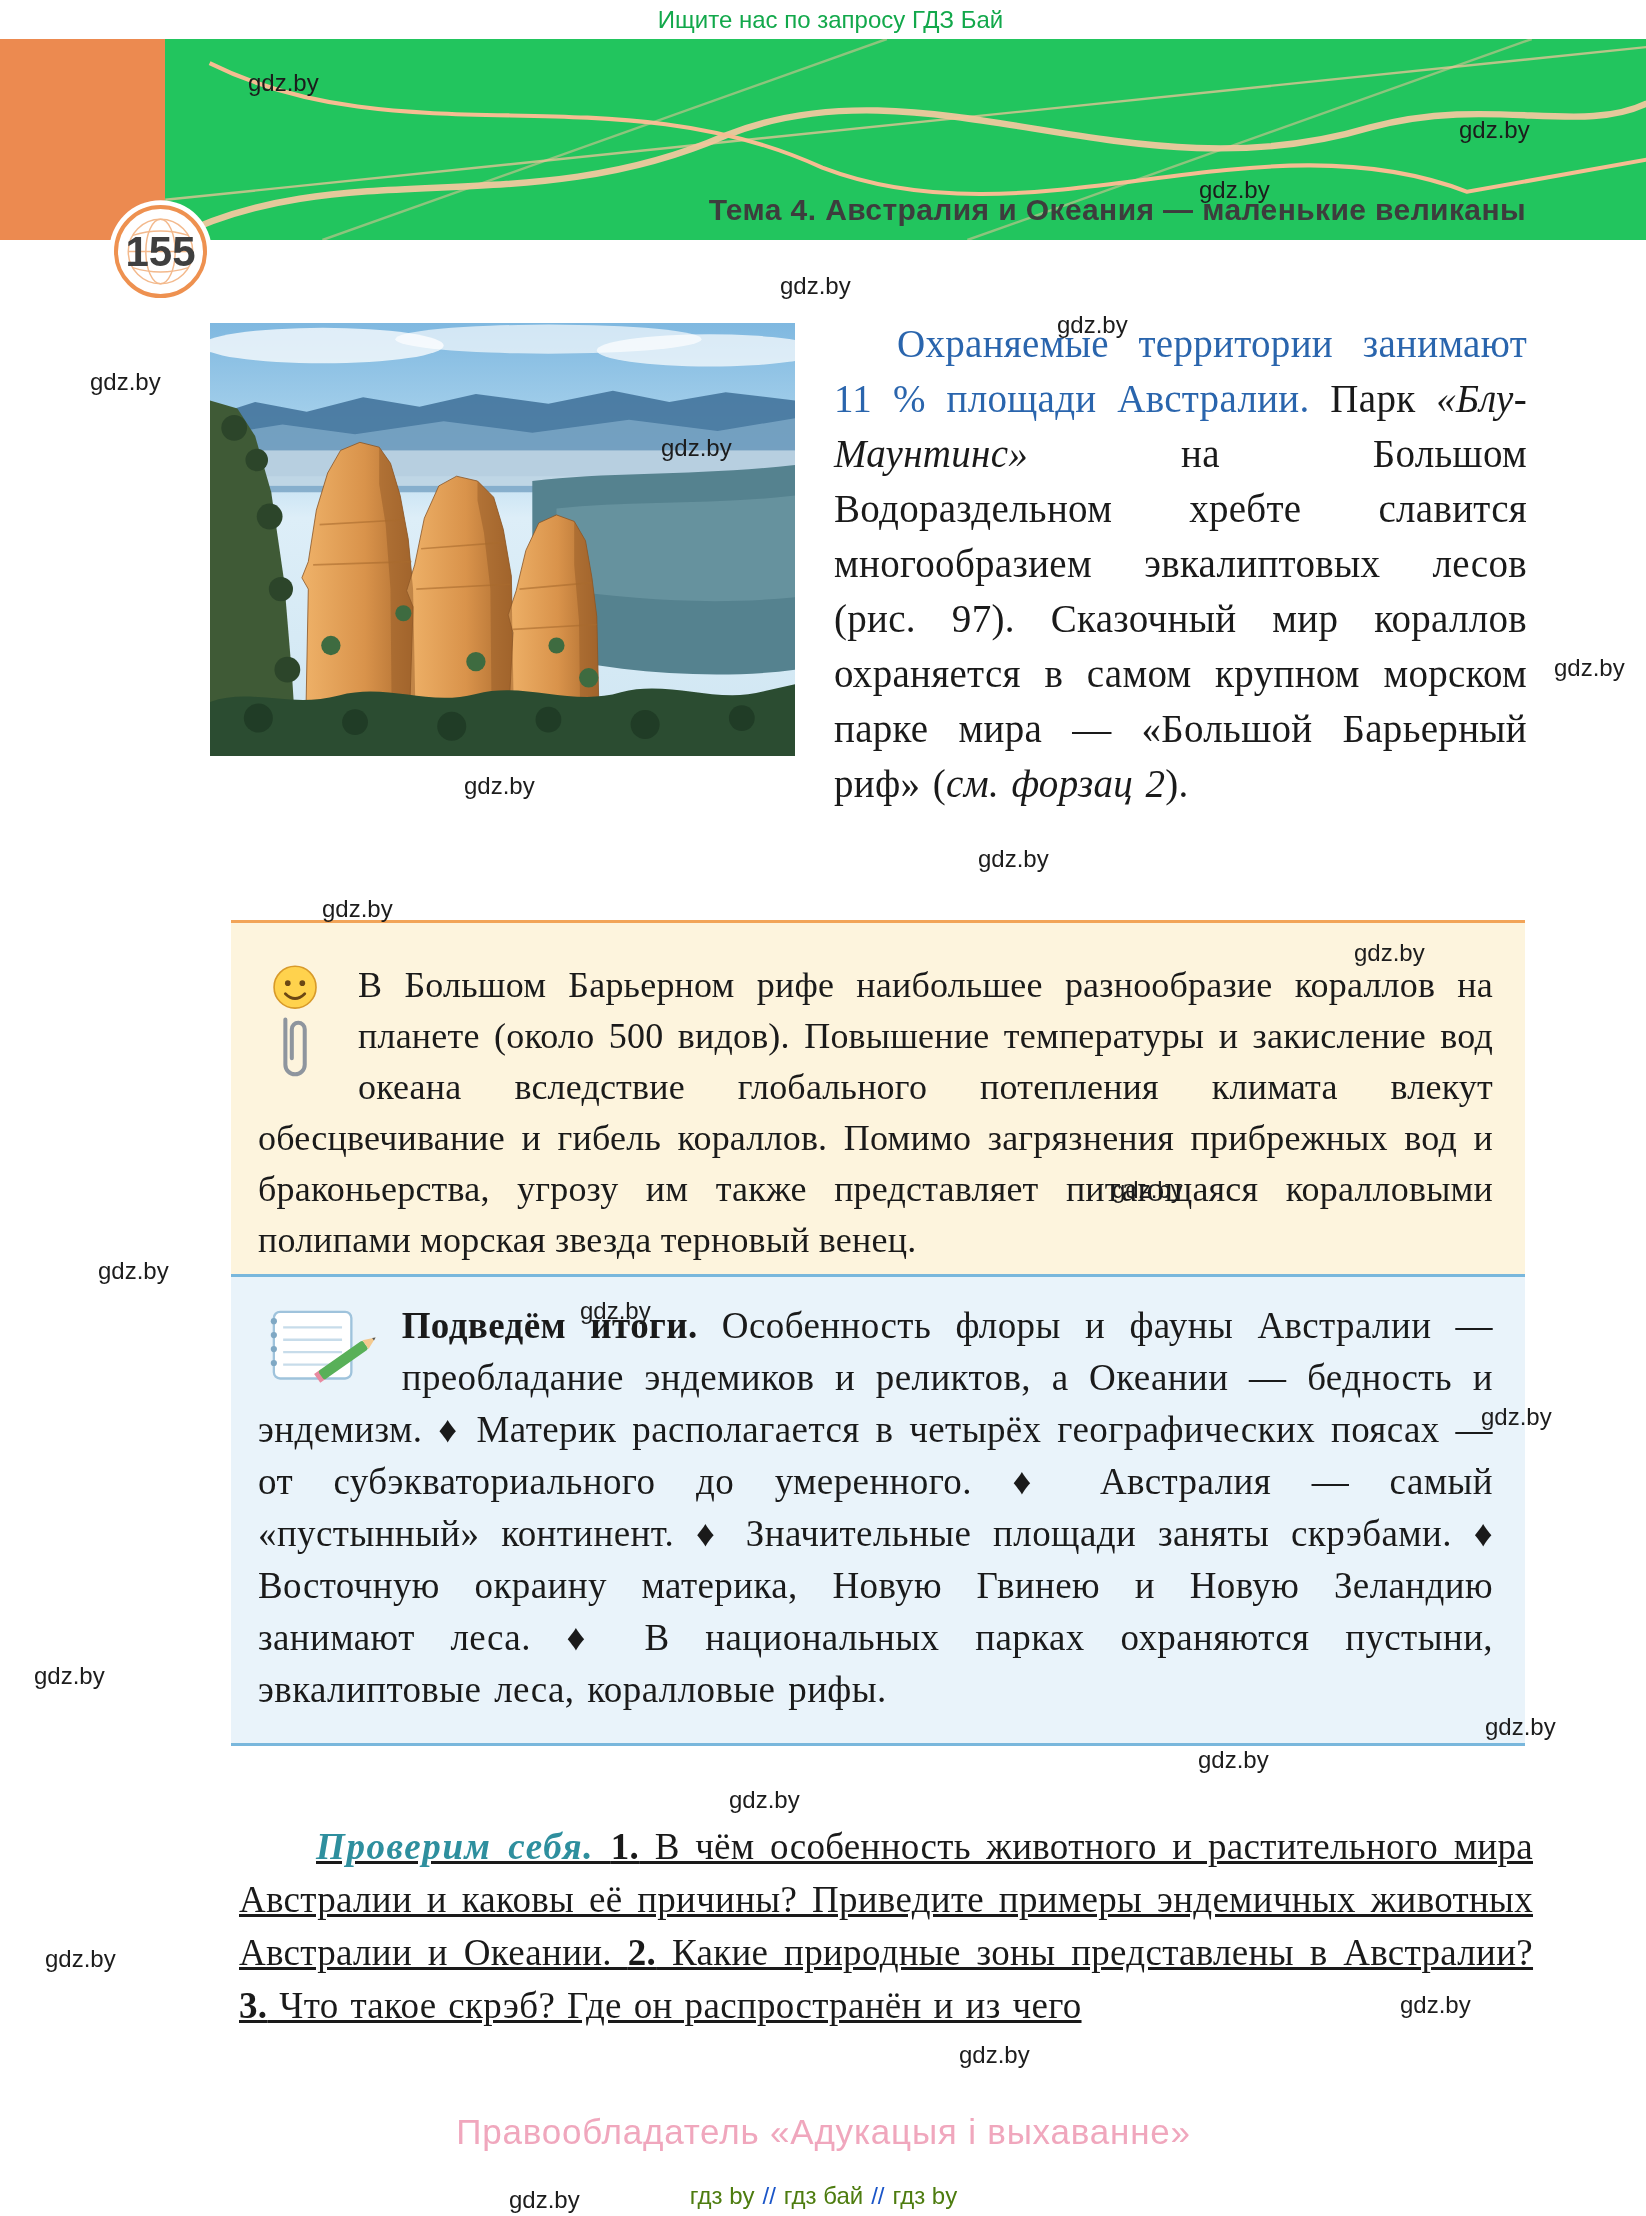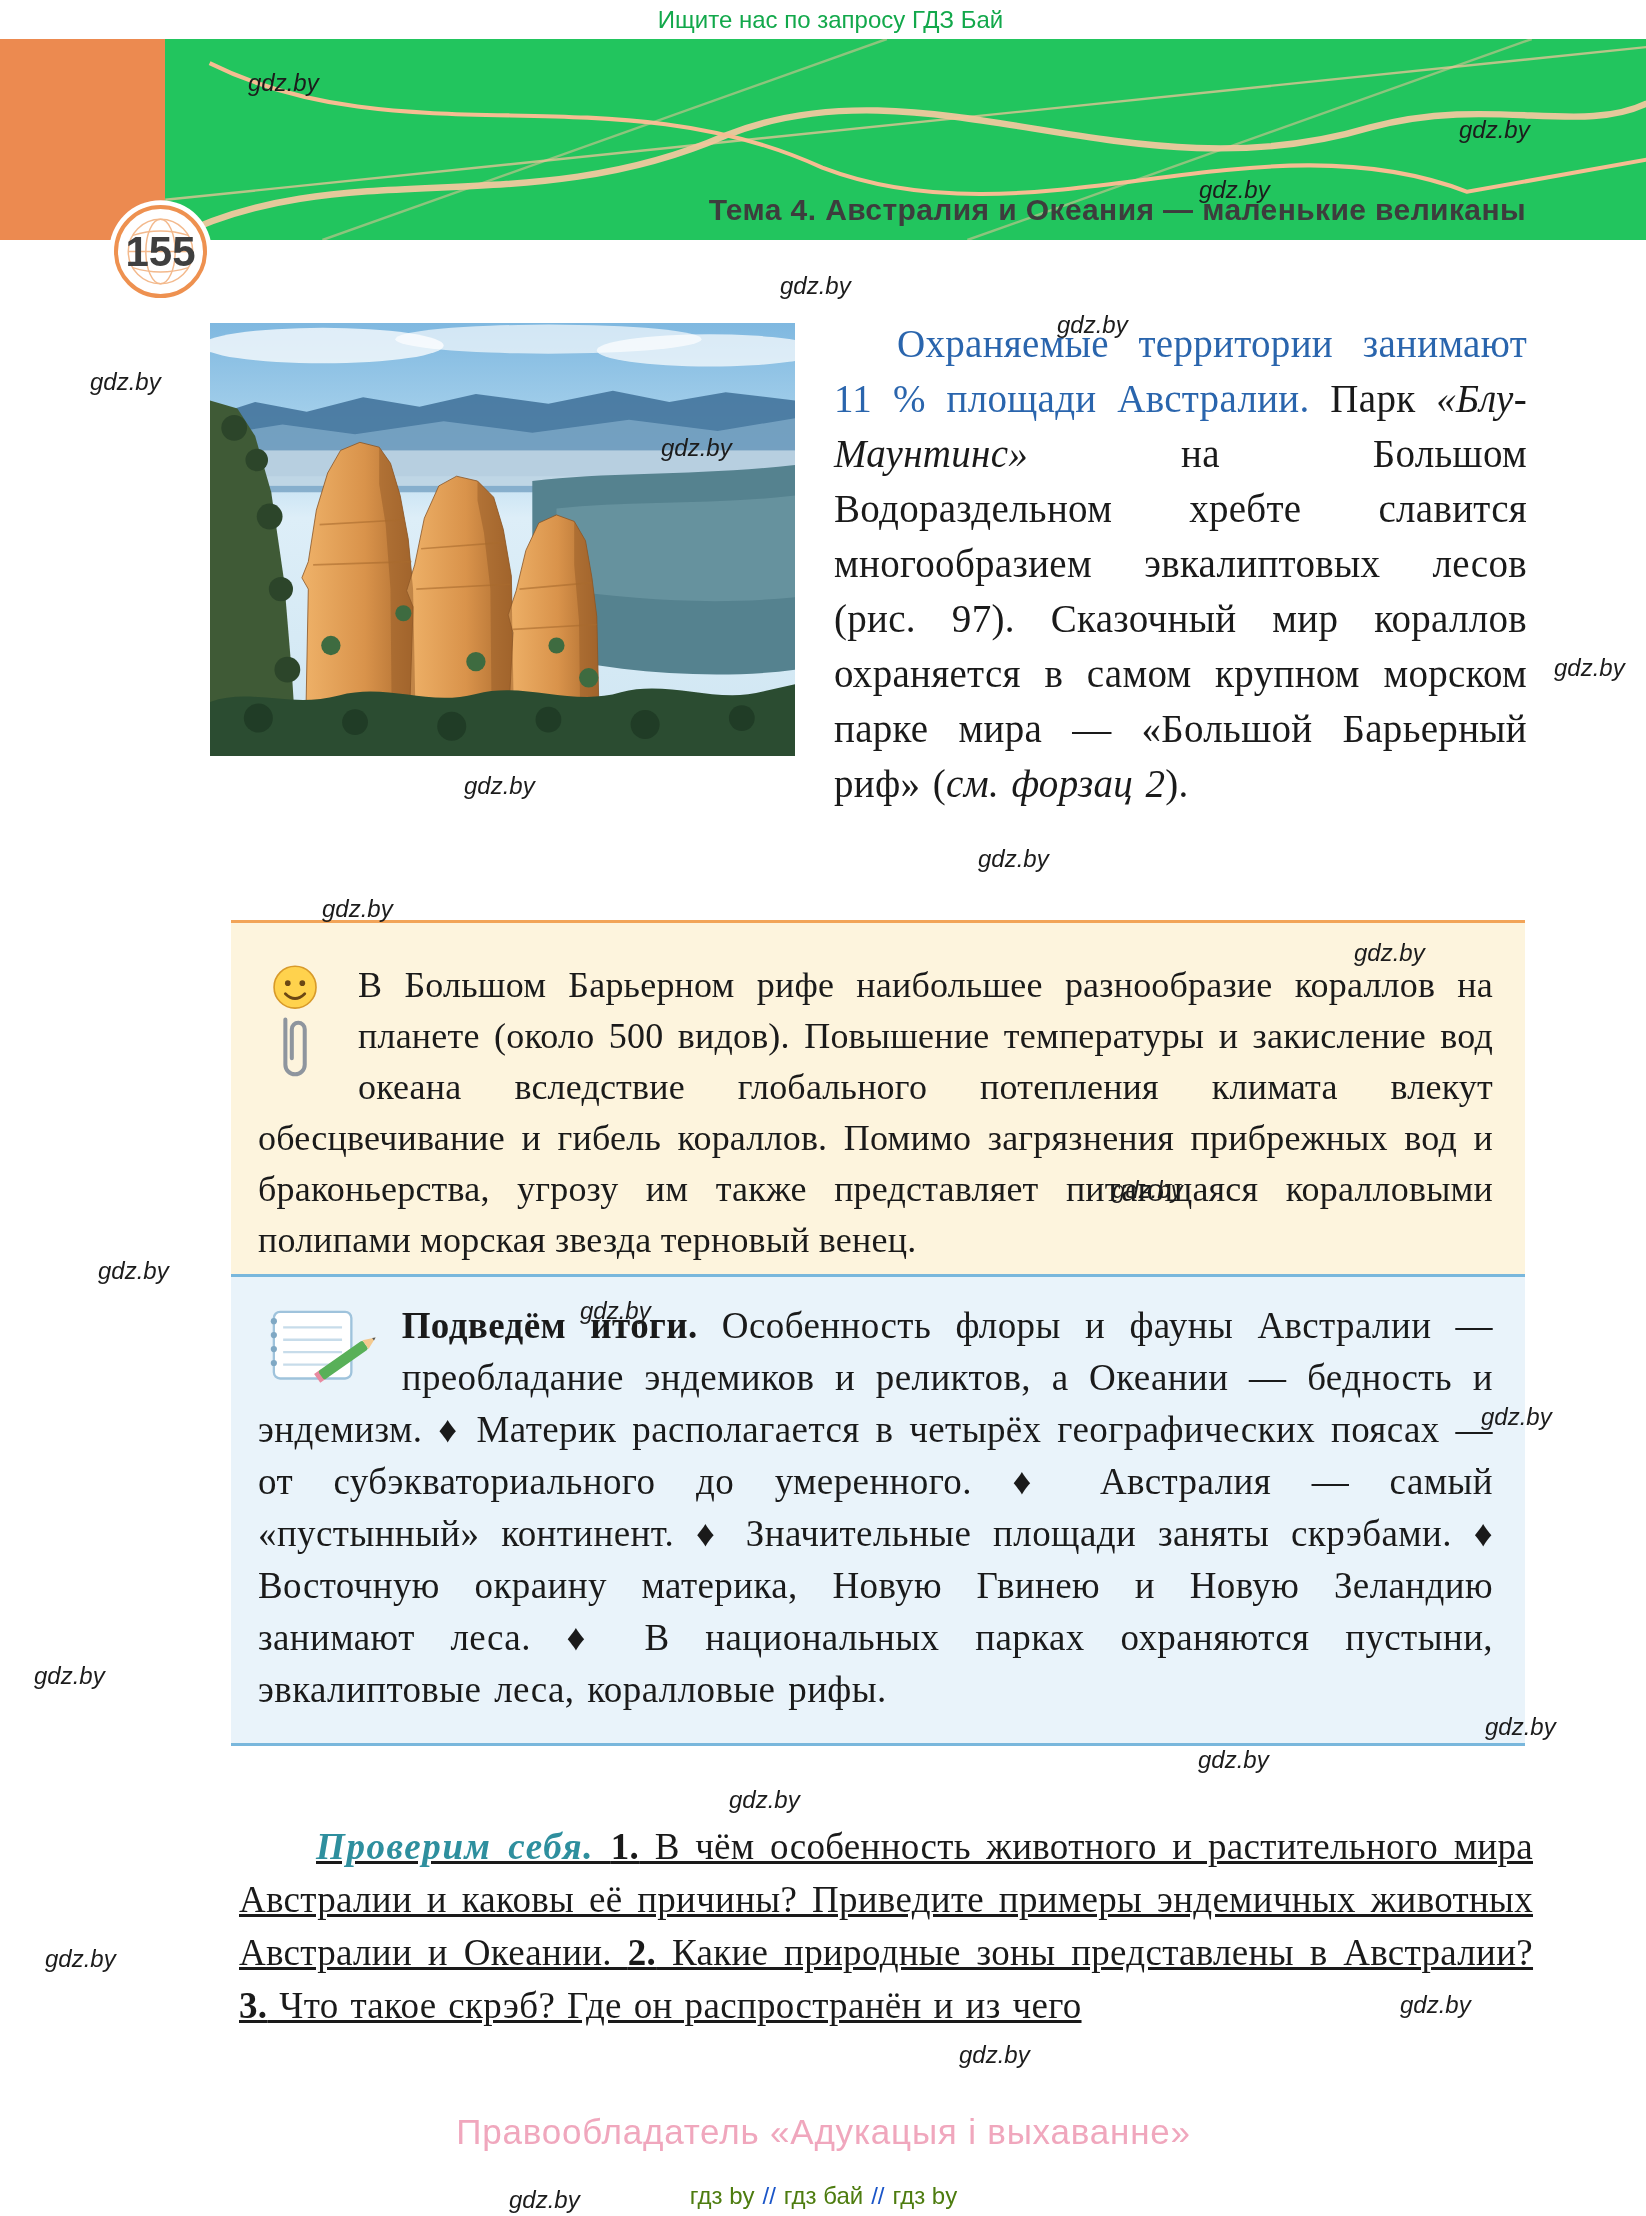--- a/index.html
+++ b/index.html
@@ -68,21 +68,21 @@
              font-family:"Liberation Sans","DejaVu Sans",sans-serif;
              font-size:35px;color:#f0a7bd;letter-spacing:0.8px;}
   .footer-links{position:absolute;top:2182px;left:0;width:100%;text-align:center;
                 font-family:"Liberation Sans","DejaVu Sans",sans-serif;font-size:24px;color:#1a55c8;}
   .footer-links a{color:#4d7c0f;text-decoration:none;cursor:pointer;}
   .footer-links .sep{color:#1a55c8;margin:0 8px;}
 
   
   .wm-layer{position:absolute;inset:0;pointer-events:none;z-index:50;}
   .wm{position:absolute;font-family:"Liberation Sans","DejaVu Sans",sans-serif;
-      font-size:24px;color:#1c1c1c;white-space:nowrap;font-style:italic;}
+      font-size:24px;color:#1c1c1c;white-space:nowrap;}
 </style>
 </head>
 <body>
 
 <div class="page">
 
   <div class="top-note">Ищите нас по запросу ГДЗ Бай</div>
 
   <header class="band">
     <svg class="band-map" viewBox="0 0 2043 250" preserveAspectRatio="none" aria-hidden="true">

